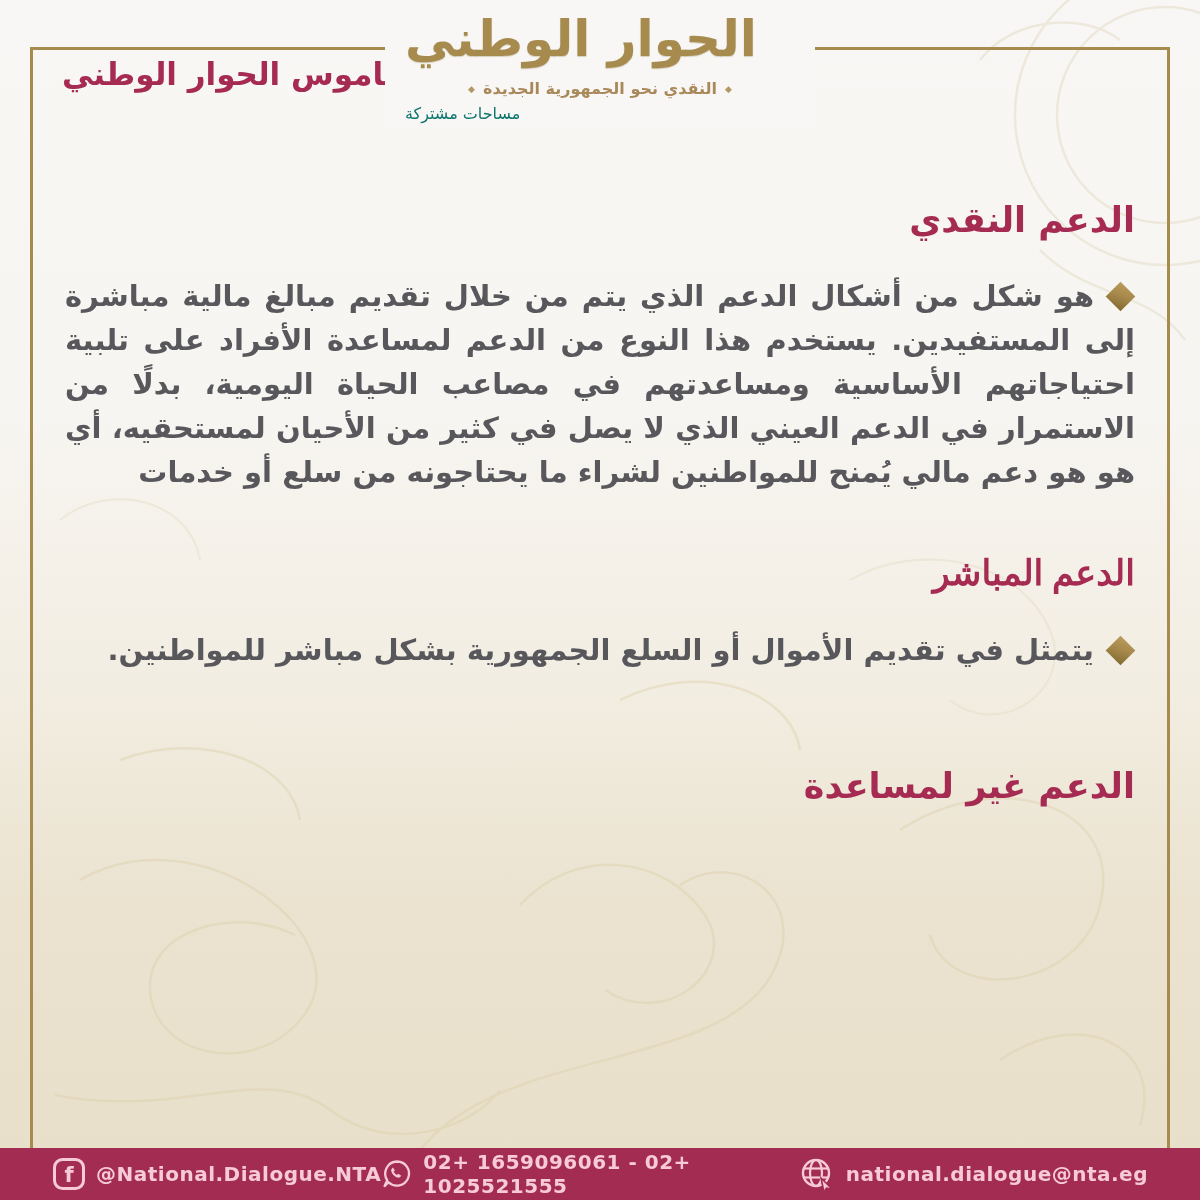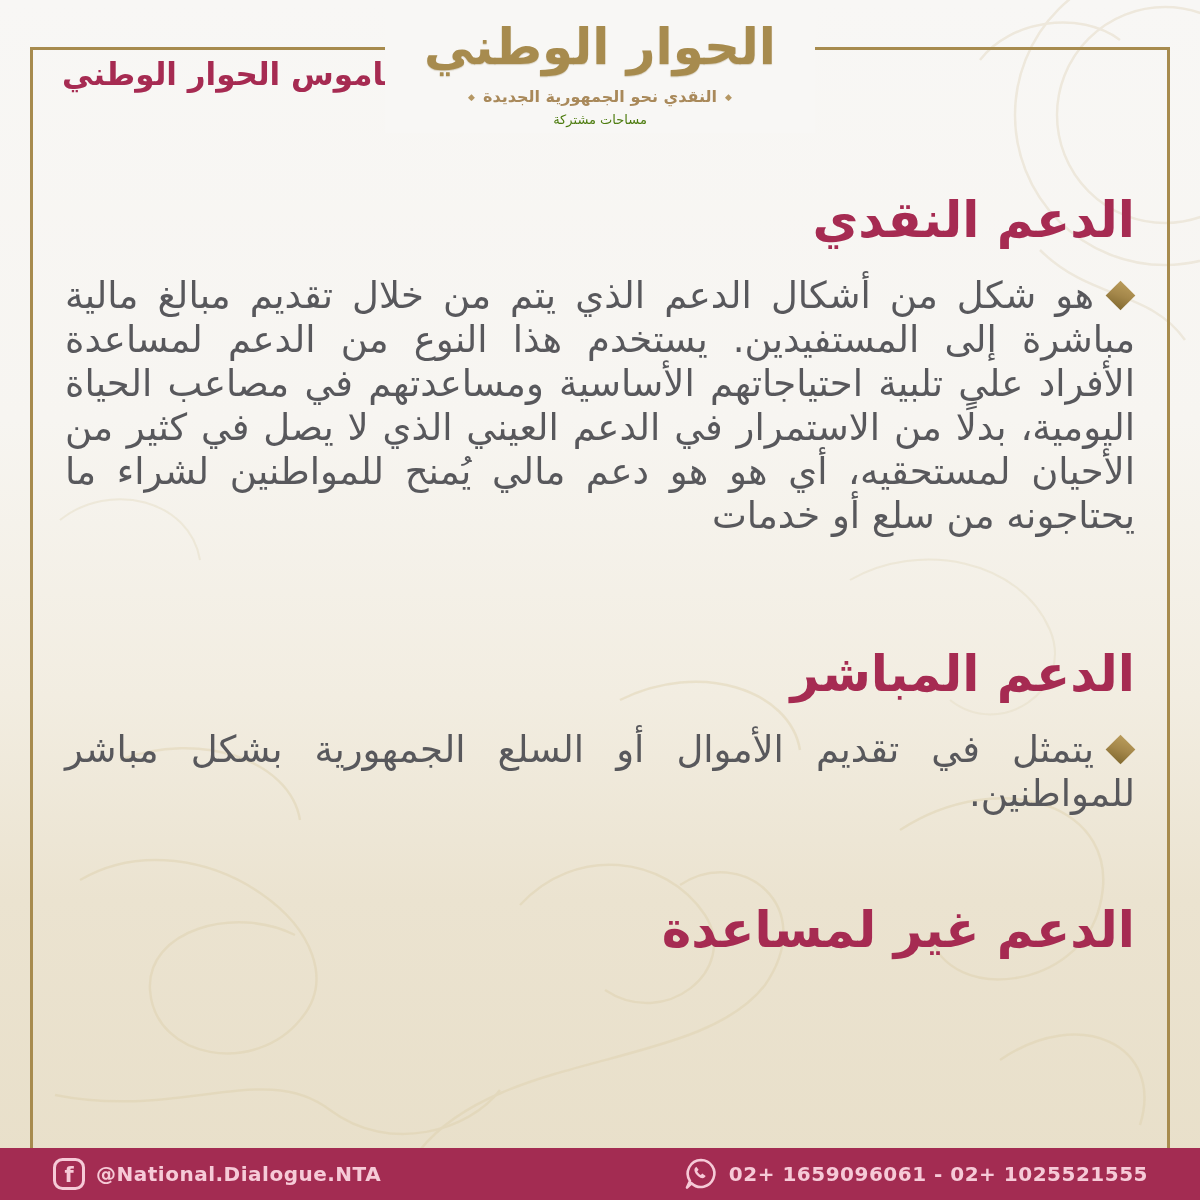--- a/index.html
+++ b/index.html
@@ -21,45 +21,45 @@
 
   
   .badge-title {
     position:absolute; top:56px; left:62px; z-index:2;
     direction:rtl; color:#A62B52; font-size:31px; font-weight:bold;
   }
 
   
   .logo {
     position:absolute; top:0; left:50%; transform:translateX(-50%);
-    width:430px; padding:10px 20px 6px; z-index:2; text-align:center;
+    width:430px; padding:2px 20px 6px; z-index:2; text-align:left;
     background:#F8F7F5;
   }
   .logo-main {
     direction:rtl; color:#A78B4E; font-size:50px; font-weight:bold;
     text-shadow:0 1px 1px rgba(120,90,30,.25); letter-spacing:1px; line-height:1.5;
   }
   .logo-tagline {
     margin-top:2px; direction:rtl; color:#A9895A; font-size:16px; font-weight:bold;
     display:flex; align-items:center; justify-content:center; gap:8px;
   }
   .logo-tagline .mini-diamond { font-size:9px; color:#B59763; }
   .logo-subtagline {
-    margin-top:6px; direction:rtl; color:#4d7c0f; font-size:13px; letter-spacing:10px;
+    margin-top:6px; direction:rtl; color:#0f766e; font-size:16px; letter-spacing:10px;
   }
 
   
   .content { position:absolute; top:192px; left:65px; right:65px; direction:rtl; z-index:2; }
   .section-heading {
-    color:#A62B52; font-size:50px; font-weight:bold; line-height:56px;
+    color:#A62B52; font-size:35px; font-weight:bold; line-height:56px;
   }
-  .section-heading.h2 { margin-top:108px; }
+  .section-heading.h2 { margin-top:52px;font-family:Liberation Serif, serif; }
   .section-heading.h3 { margin-top:86px; }
   .section-body {
-    margin-top:26px; color:#58585C; font-size:37px; font-weight:normal;
+    margin-top:26px; color:#58585C; font-size:29px; font-weight:bold;
     line-height:44px; text-align:justify; text-align-last:right;
   }
   .diamond-bullet {
     display:inline-block; width:21px; height:21px;
     background:linear-gradient(155deg,#BA9C5B 0%, #A4874A 50%, #826A30 100%);
     transform:rotate(45deg); margin:0 4px 4px 16px; vertical-align:middle;
   }
 
   
   .footer {
@@ -137,15 +137,25 @@
     </div>
 
     <div class="footer-item">
       <svg width="36" height="36" viewBox="0 0 36 36">
         <path d="M18 4 a13.5 13.5 0 1 1 -9.5 23.2 L4 31.5 L7 25 A13.5 13.5 0 0 1 18 4 Z" fill="none" stroke="#F6CAD7" stroke-width="2.6" stroke-linejoin="round"></path>
         <path d="M12.5 11.5 c-1 1-1.4 2.3-.8 4 c.9 2.6 3.1 5 5.7 6.2 c1.7.8 3.2.6 4.3-.5 l1-1.2 l-3.4-2.4 l-1.5 1.4 c-1.5-.8-2.8-2.1-3.6-3.6 l1.4-1.6 l-2.3-3 z" fill="#F6CAD7"></path>
       </svg>
       <span class="label">02+ 1659096061 - 02+ 1025521555</span>
     </div>
 
+    <div class="footer-item">
+      <svg width="38" height="38" viewBox="0 0 38 38">
+        <circle cx="18" cy="18" r="13" fill="none" stroke="#F6CAD7" stroke-width="2.4"></circle>
+        <ellipse cx="18" cy="18" rx="6" ry="13" fill="none" stroke="#F6CAD7" stroke-width="2.2"></ellipse>
+        <line x1="5.5" y1="13.5" x2="30.5" y2="13.5" stroke="#F6CAD7" stroke-width="2.2"></line>
+        <line x1="5.5" y1="22.5" x2="30.5" y2="22.5" stroke="#F6CAD7" stroke-width="2.2"></line>
+        <polygon points="23,23 34,34 28.5,33 26,37" fill="#F6CAD7" stroke="#A32C52" stroke-width="1.5"></polygon>
+      </svg>
+      <span class="label">national.dialogue@nta.eg</span>
+    </div>
 
   </div>
 </div>
 
 </body></html>

